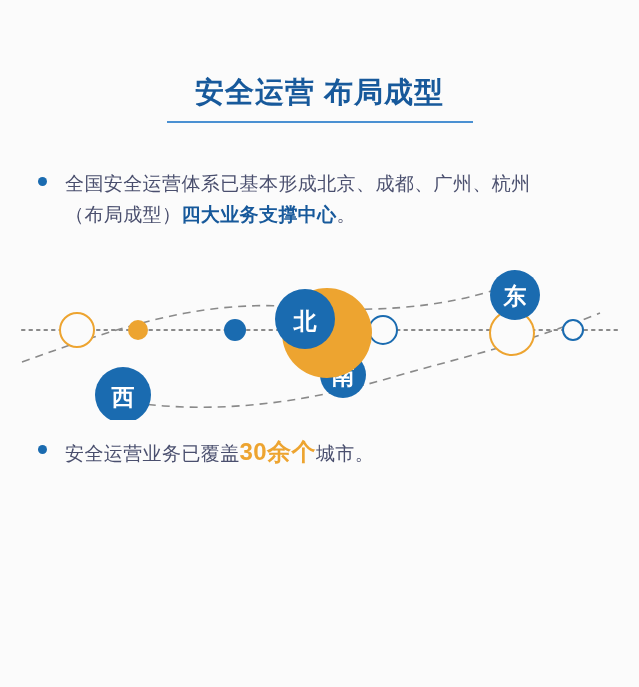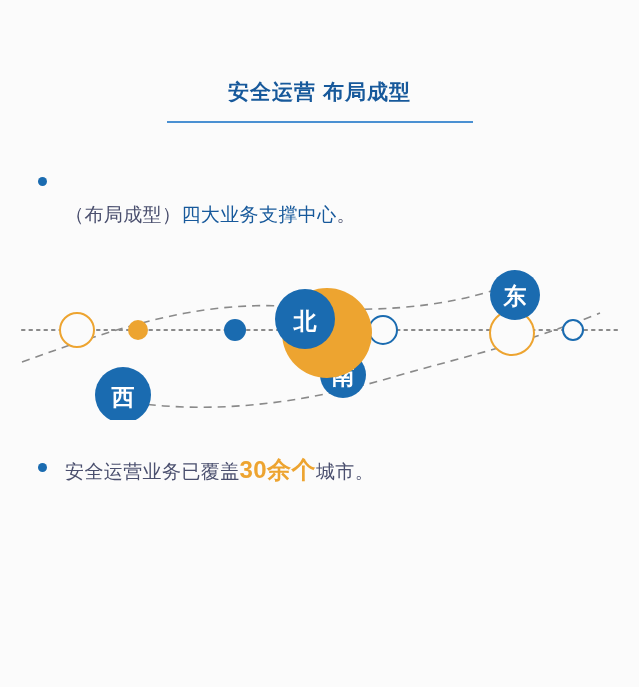--- a/index.html
+++ b/index.html
@@ -23,21 +23,21 @@
 
   
   .title-block {
     position: absolute;
     top: 72px;
     left: 0;
     width: 639px;
     text-align: center;
   }
   .title-text {
-    font-size: 21px;
+    font-size: 29px;
     font-weight: bold;
     color: #17599b;
     letter-spacing: 1px;
     line-height: 40px;
     white-space: pre;
   }
   .title-rule {
     width: 306px;
     height: 2px;
     background: #4a90d2;
@@ -60,33 +60,33 @@
   }
   .bullet-text {
     margin-left: 27px;
     font-size: 19px;
     line-height: 31px;
     color: #4a4f6e;
     letter-spacing: 0.4px;
   }
   .bullet-text .hl-blue {
     color: #17599b;
-    font-weight: normal;
+    font-weight: bold;
   }
   .bullet-text .hl-orange {
     color: #eda430;
     font-weight: bold;
     font-size: 24px;
   }
   .bullet-text .lat {
     letter-spacing: 0.5px;
   }
 
   #bullet-1 { top: 168px; left: 38px; width: 560px; }
-  #bullet-2 { top: 436px; left: 38px; width: 560px; margin-top: 18px; }
+  #bullet-2 { top: 436px; left: 38px; width: 560px; }
   #bullet-3 { top: 530px; left: 38px; width: 570px; }
 
   
   .diagram {
     position: absolute;
     top: 255px;
     left: 0;
     width: 639px;
     height: 165px;
   }
@@ -106,21 +106,21 @@
 <div class="page">
 
   <div class="title-block">
     <div class="title-text">安全运营 布局成型</div>
     <div class="title-rule"></div>
   </div>
 
   <div class="bullet-row" id="bullet-1">
     <span class="bullet-dot"></span>
     <div class="bullet-text">
-      <br>
+      <span>全国安全运营体系已基本形成北京、成都、广州、杭州</span><br>
       <span>（布局成型）</span><span class="hl-blue">四大业务支撑中心</span><span>。</span>
     </div>
   </div>
 
   <div class="diagram">
     <svg width="639" height="165" viewBox="0 0 639 165" xmlns="http://www.w3.org/2000/svg">
 
       <line x1="22" y1="75" x2="620" y2="75" stroke="#8a8a8a" stroke-width="2.2" stroke-dasharray="2.5 5" stroke-linecap="round"></line>
 
       <path d="M 22 107 C 120 72 200 44 300 52 C 400 60 470 46 520 26" fill="none" stroke="#8a8a8a" stroke-width="1.6" stroke-dasharray="8 6"></path>

